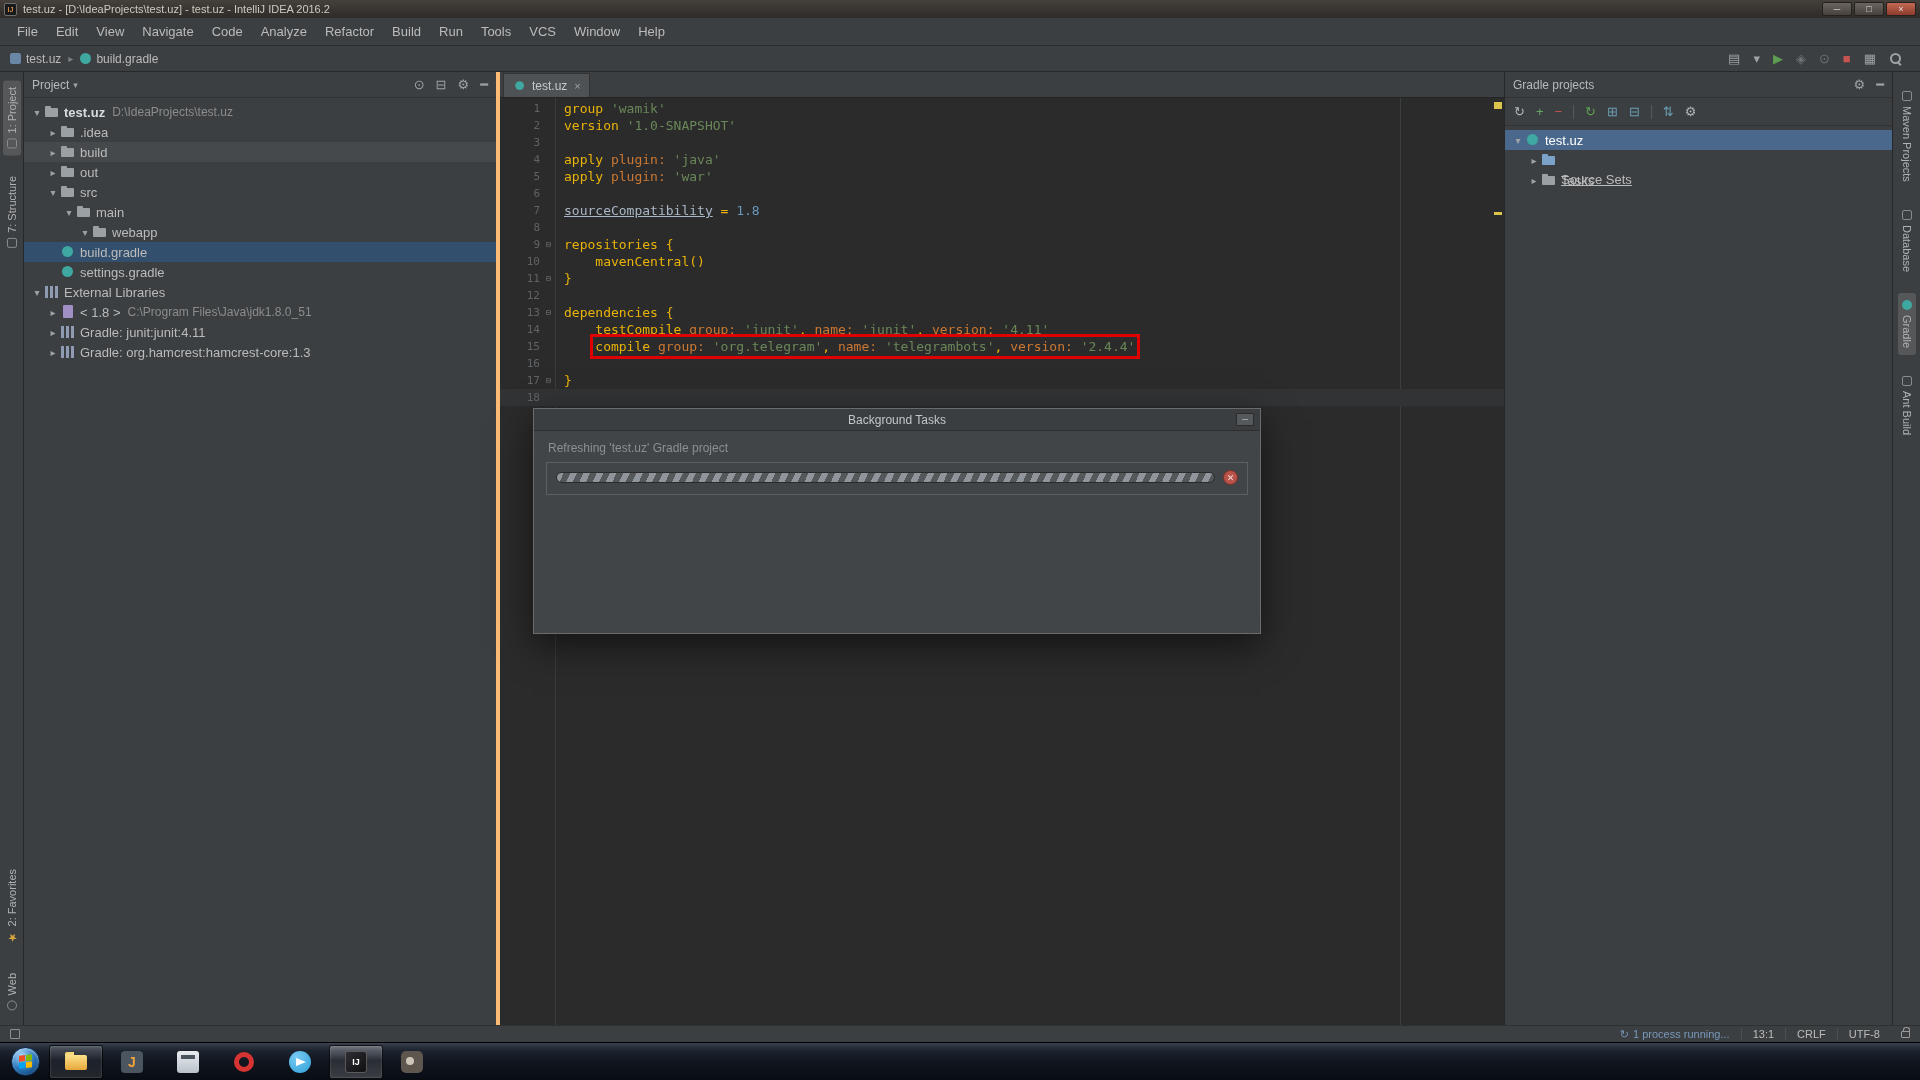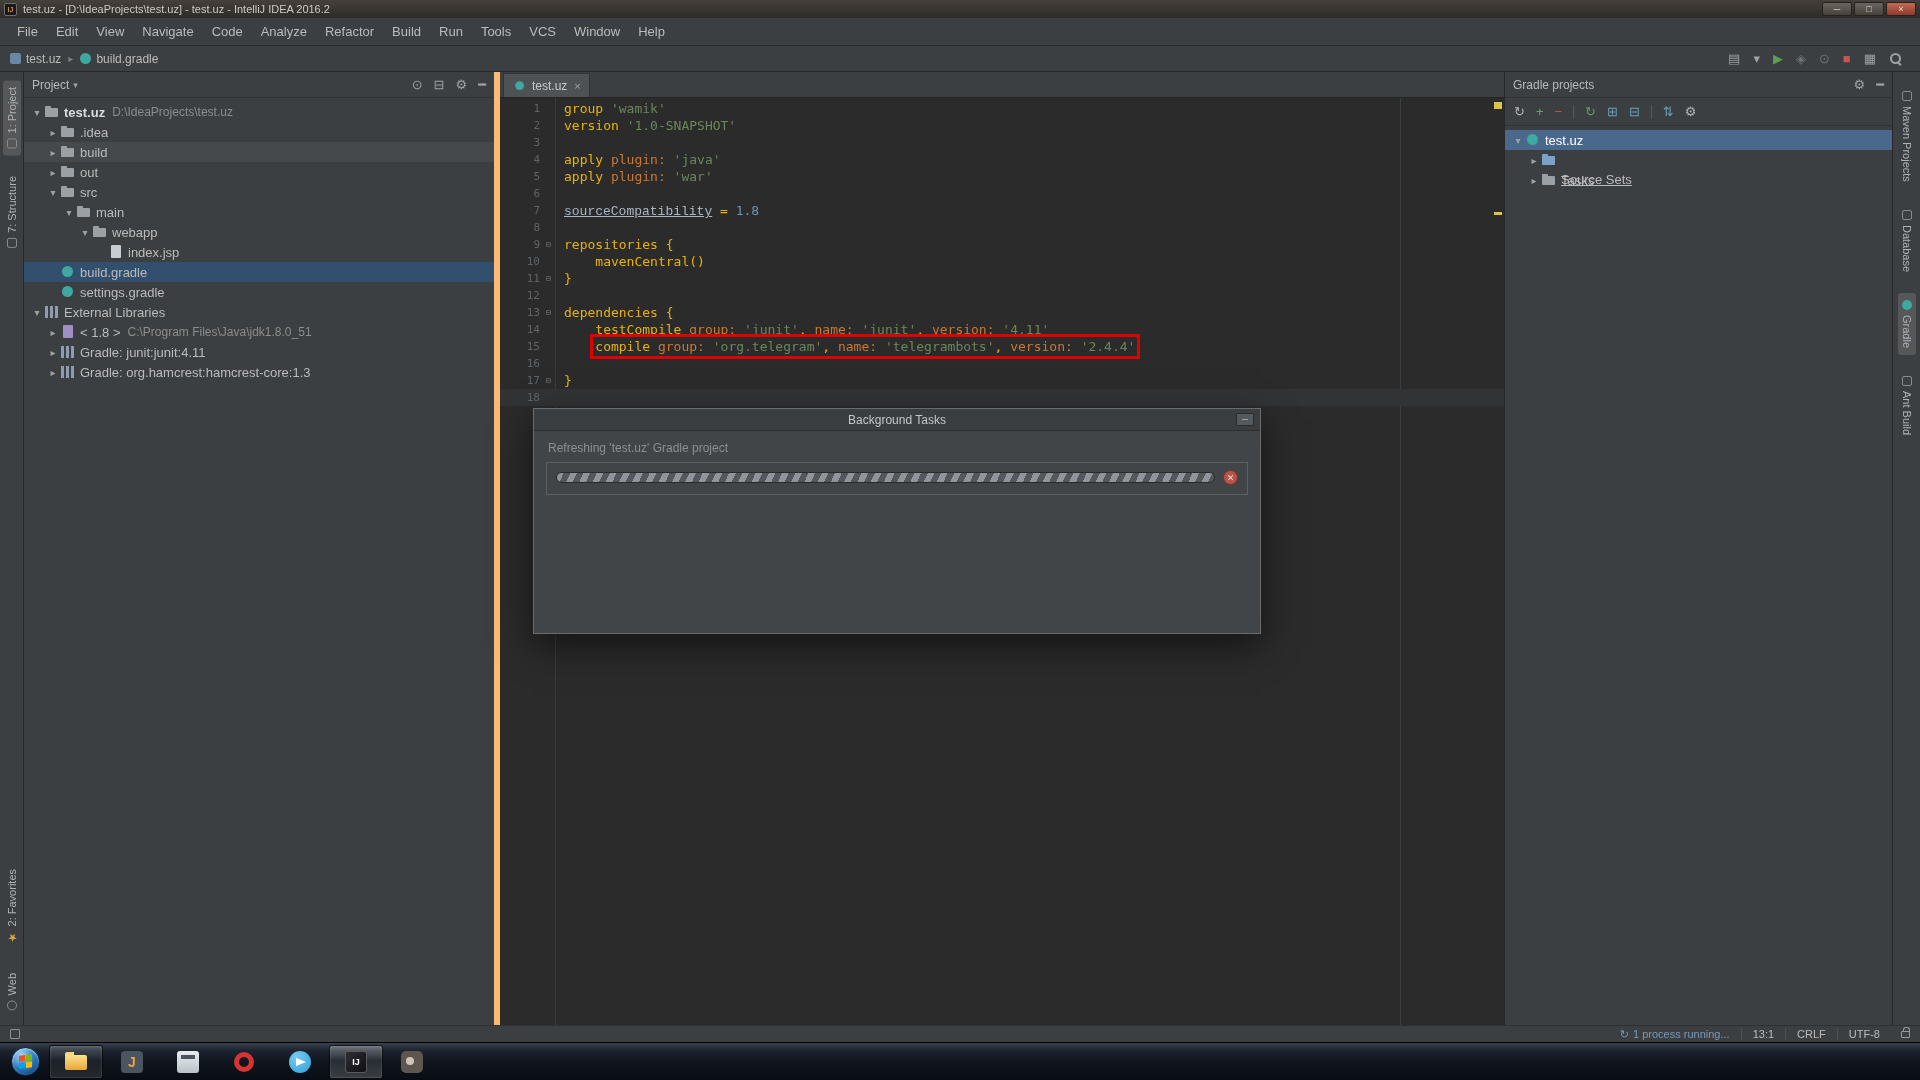--- a/index.html
+++ b/index.html
@@ -41,21 +41,21 @@
   .v-label { writing-mode:vertical-rl; font-size:11px; color:#b0b3b5; padding:7px 3px; border-radius:3px; display:flex; align-items:center; gap:5px; }
   .strip.left .v-label { transform:rotate(180deg); }
   .v-label.active { background:rgba(255,255,255,0.13); }
   .strip-ico { width:10px; height:10px; border:1px solid #868b90; border-radius:2px; display:inline-block; flex:none; }
   .si-star { border:none; width:auto; height:auto; }
   .si-star::after { content:'★'; color:#d8a53f; font-size:11px; }
   .si-gradle { border:none; background:#3fa8a0; border-radius:50%; }
   .si-web { border-radius:50%; }
 
   
-  .project-panel { width:476px; flex:none; background:#3c3f41; border-right:6px solid #fdba74; display:flex; flex-direction:column; }
+  .project-panel { width:476px; flex:none; background:#3c3f41; border-right:4px solid #fdba74; display:flex; flex-direction:column; }
   .gradle-panel { width:388px; flex:none; background:#3c3f41; border-left:1px solid #282828; display:flex; flex-direction:column; }
   .panel-header { height:26px; flex:none; display:flex; align-items:center; gap:4px; padding:0 8px; color:#b6b9bb; font-size:12px; border-bottom:1px solid #323232; }
   .hdr-dd { color:#9da2a6; font-size:9px; }
   .hdr-icons { margin-left:auto; display:flex; gap:11px; align-items:center; }
   .gradle-toolbar { height:28px; flex:none; display:flex; align-items:center; gap:11px; padding:0 9px; border-bottom:1px solid #323232; }
 
   .tree { padding-top:4px; font-size:13px; color:#bbbbbb; overflow:hidden; }
   .tree-row { height:20px; display:flex; align-items:center; white-space:nowrap; }
   .project-panel .tree-row.selected { background:#32506d; }
   .gradle-panel .tree-row.selected { background:#4a688c; color:#fff; }
@@ -90,21 +90,21 @@
   .code-line { display:flex; height:17px; line-height:17px; }
   .caret-line { background:#323334; }
   .gutter { width:56px; flex:none; display:flex; justify-content:flex-end; align-items:center; color:#606366; font-size:11px; }
   .line-num { padding-right:1px; }
   .fold-mark { width:15px; font-size:8px; color:#7a7e81; text-align:center; flex:none; }
   .code-text { white-space:pre; font-size:13px; padding-left:8px; }
   .tok-plain  { color:#eab308; }
   .tok-keyword{ color:#cc7832; }
   .tok-string { color:#6a8759; }
   .tok-number { color:#6897bb; }
-  .tok-uplain { color:#a9b7c6; text-decoration:underline;font-family:Liberation Mono, monospace; }
+  .tok-uplain { color:#a9b7c6; text-decoration:underline; }
   .red-box { outline:3px solid #df0000; outline-offset:2px; }
 
   
   .dialog { position:absolute; left:533px; top:408px; width:728px; height:226px; background:#414547; border:1px solid #6b6b6b; box-shadow:0 12px 34px rgba(0,0,0,.55); z-index:40; display:flex; flex-direction:column; }
   .dialog-title { height:22px; flex:none; background:#3b3e40; border-bottom:1px solid #2e2e2e; display:flex; align-items:center; justify-content:center; color:#c3c7c9; font-size:12px; position:relative; }
   .dialog-min { position:absolute; right:6px; top:4px; width:18px; height:13px; background:#55595c; border:1px solid #2c2c2c; color:#cfcfcf; font-size:8px; display:flex; align-items:center; justify-content:center; }
   .dialog-body { flex:1; padding:8px 12px; }
   .dlg-status { color:#8a8f92; font-size:12px; margin:2px 0 7px 2px; }
   .task-panel { border:1px solid #5c6062; padding:7px 9px 9px; }
   .task-text { color:#b9bdbf; font-size:12px; margin-bottom:7px; white-space:nowrap; overflow:hidden; }
@@ -295,25 +295,20 @@
           <div class="tree-row" style="padding-left: 38px;">
             <span class="tree-arrow">▾</span>
             <span class="ticon shape-folder" style="color: rgb(154, 160, 164);"></span>
             <span class="tree-label">main</span>
           </div>
           <div class="tree-row" style="padding-left: 54px;">
             <span class="tree-arrow">▾</span>
             <span class="ticon shape-folder" style="color: rgb(154, 160, 164);"></span>
             <span class="tree-label">webapp</span>
           </div>
-          <div class="tree-row" style="padding-left: 70px;">
-            <span class="tree-arrow"></span>
-            <span class="ticon shape-file" style="color: rgb(200, 205, 209);"></span>
-            <span class="tree-label">index.jsp</span>
-          </div>
           <div class="tree-row selected" style="padding-left: 22px;">
             <span class="tree-arrow"></span>
             <span class="ticon shape-circle" style="color: rgb(63, 168, 160);"></span>
             <span class="tree-label">build.gradle</span>
           </div>
           <div class="tree-row" style="padding-left: 22px;">
             <span class="tree-arrow"></span>
             <span class="ticon shape-circle" style="color: rgb(63, 168, 160);"></span>
             <span class="tree-label">settings.gradle</span>
           </div>

